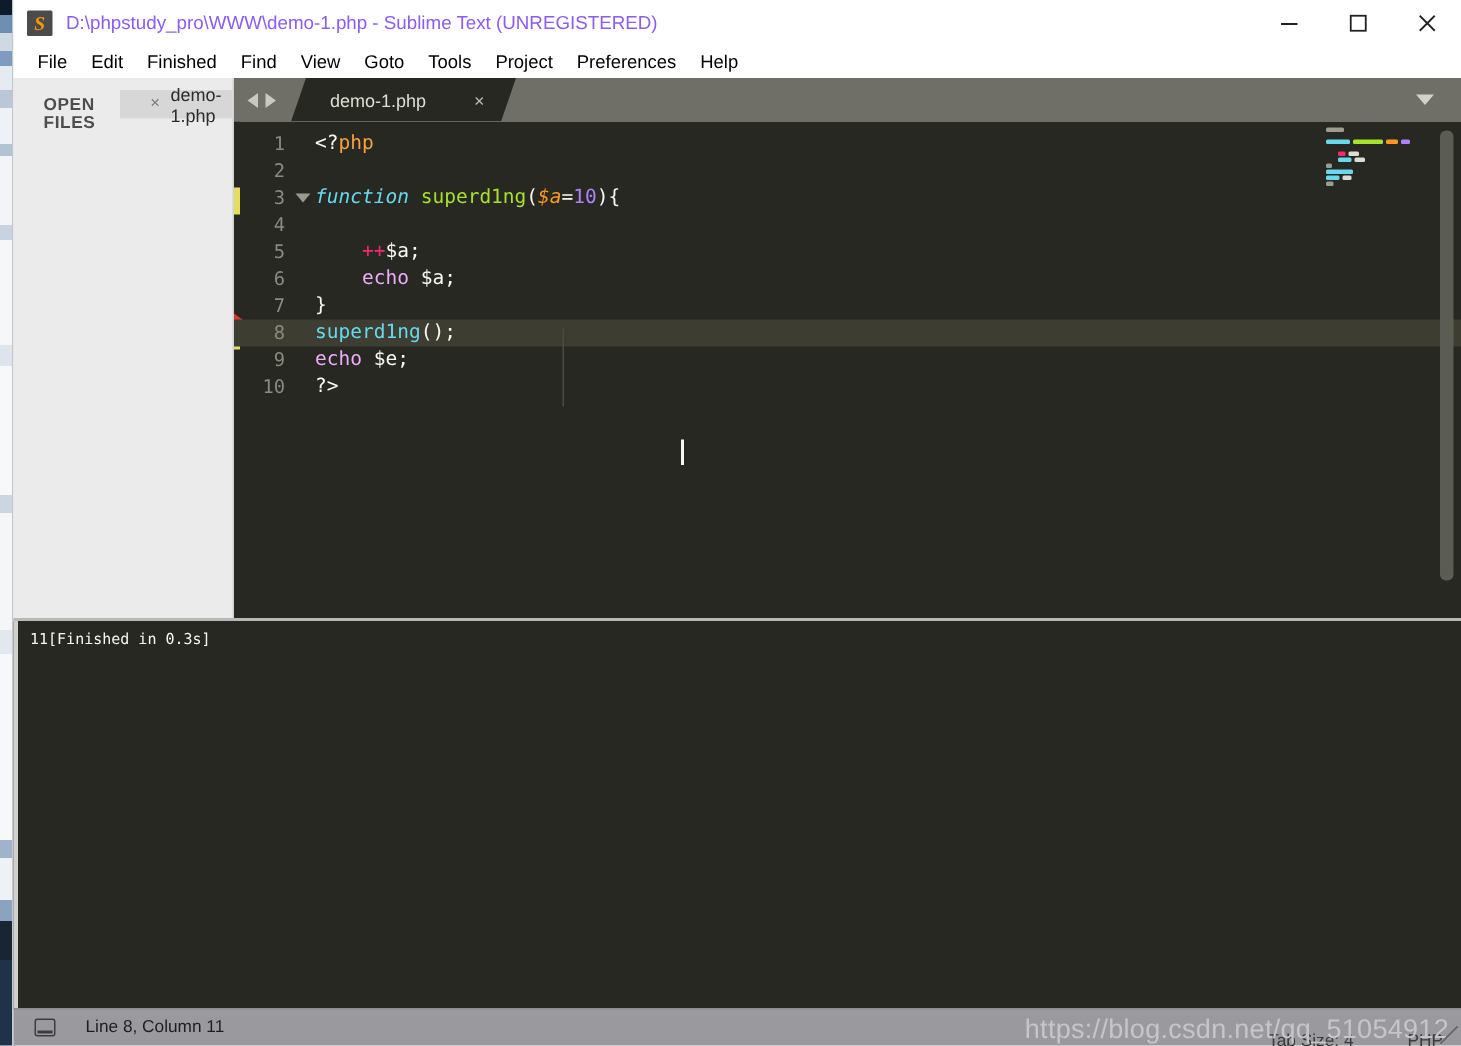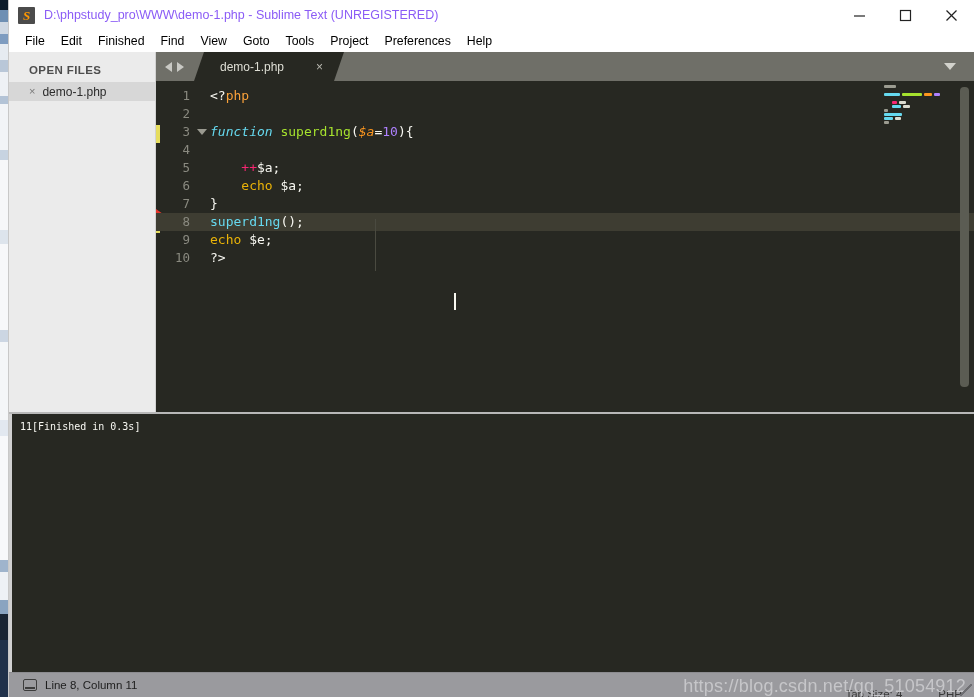--- a/index.html
+++ b/index.html
@@ -95,21 +95,21 @@
 
   
   #body { flex: 1 1 auto; display: flex; min-height: 0; position: relative; }
 
   
   #sidebar {
     width: 147px; flex: 0 0 147px;
     background: #ebebeb;
     border-right: 1px solid #d2d2d2;
     padding-top: 8px;
-    display: flex; flex-direction: column;
+    display: flex; flex-direction: row;
   }
   #sidebar-header {
     font-size: 11.5px; font-weight: bold; color: #4d4d4d;
     letter-spacing: .4px;
     padding: 4px 0 6px 20px;
   }
   .file-row {
     display: flex; align-items: center;
     height: 19px; padding-left: 20px;
     background: #d7d7d7;
@@ -191,21 +191,21 @@
   
   .t-tag     { color: #f8f8f2; }
   .t-php     { color: #f9a13a; }
   .t-kw      { color: #66d9ef; font-style: italic; }
   .t-fn      { color: #a6e22e; }
   .t-call    { color: #66d9ef; }
   .t-var     { color: #fd971f; font-style: italic; }
   .t-num     { color: #ae81ff; }
   .t-op      { color: #f92672; }
   .t-plain   { color: #f8f8f2; }
-  .t-echo    { color: #eab308; }
+  .t-echo    { color: #f0abfc; }
 
   
   #indent-guide {
     position: absolute; left: 219px; top: 138px; width: 1px; height: 52px;
     background: #4a4a40;
   }
   
   #caret {
     position: absolute; left: 298px; top: 212px;
     width: 2px; height: 17px; background: #f8f8f0;
@@ -250,21 +250,21 @@
   }
   #status-icon {
     width: 14px; height: 12px; margin-left: 14px; flex: 0 0 14px;
     border: 1.5px solid #3c3c3c; border-radius: 2px;
     position: relative;
   }
   #status-icon::after {
     content: ""; position: absolute; left: 1px; right: 1px; bottom: 1px;
     height: 2px; background: #3c3c3c;
   }
-  #status-pos { margin-left: 8px; font-size: 11.5px; color: #1e1e1e; }
+  #status-pos { margin-left: 20px; font-size: 11.5px; color: #1e1e1e; }
   .status-right {
     position: absolute; right: 12px; top: 0; height: 41px;
     display: flex; align-items: center; gap: 36px;
     font-size: 11.5px; color: #3a3a3a; margin-left: 26px;
   }
   #watermark {
     position: absolute; right: 8px; top: 3px;
     font-size: 18px; color: #c6c6c9;
     font-family: "Liberation Sans", sans-serif;
     letter-spacing: .2px;

